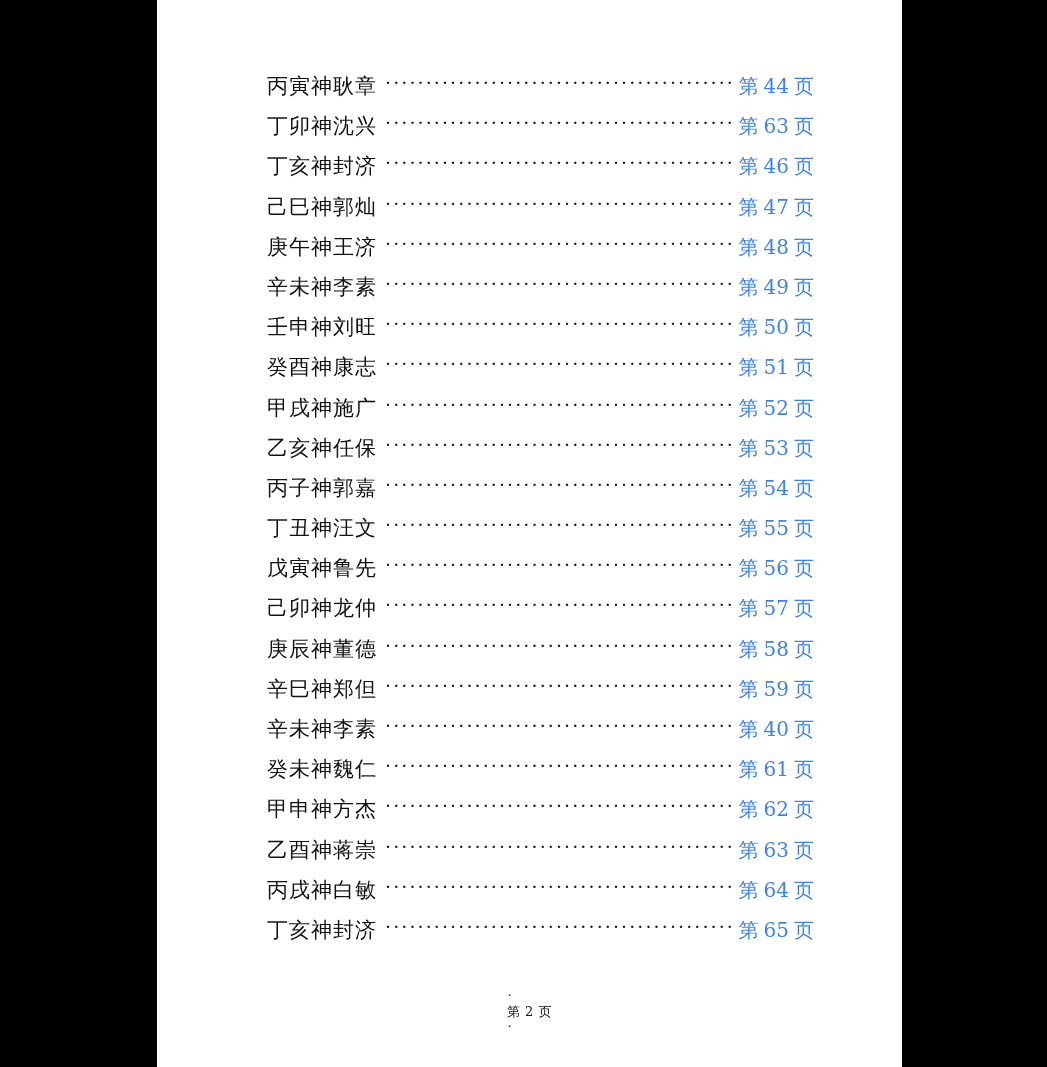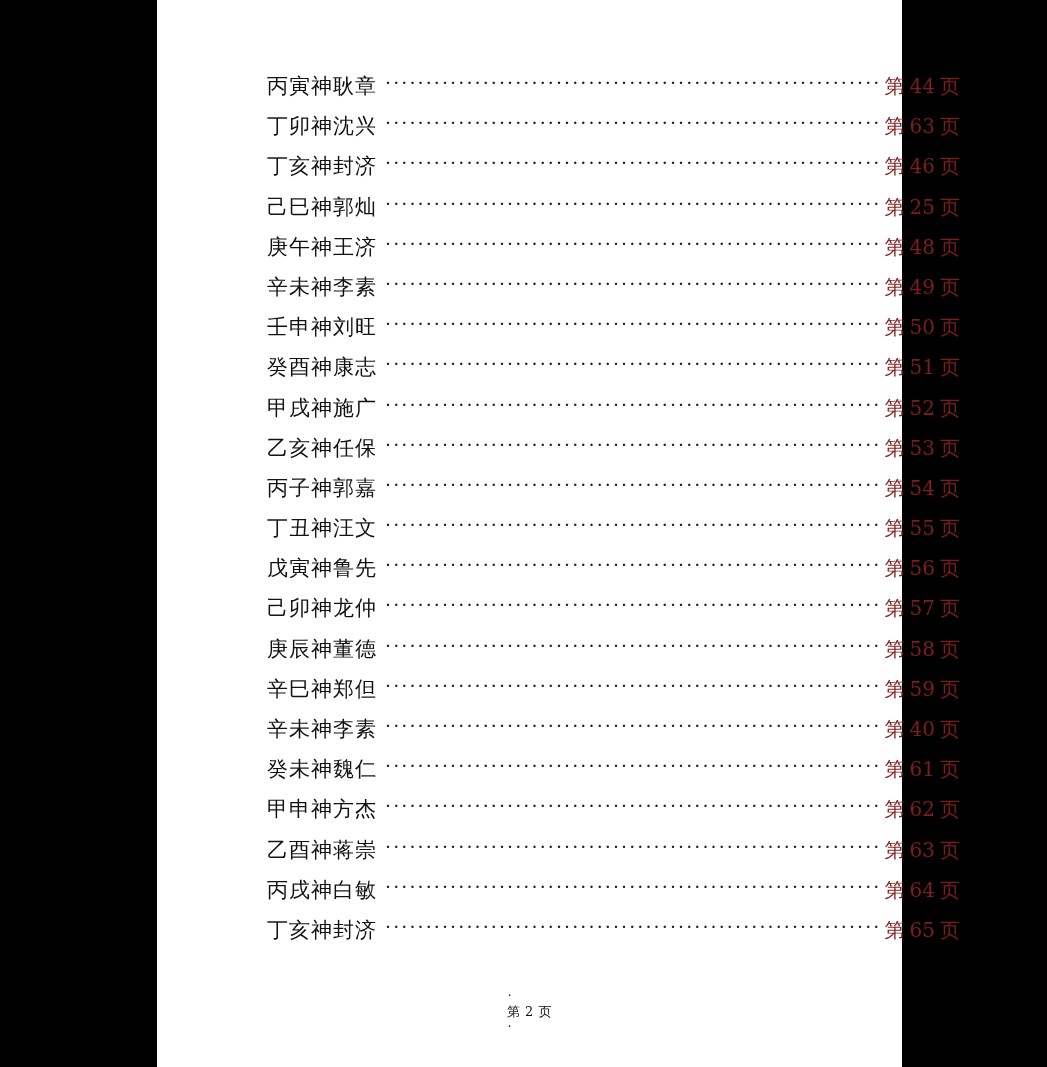--- a/index.html
+++ b/index.html
@@ -18,21 +18,21 @@
     left: 157px;
     top: 0px;
     width: 745px;
     height: 1067px;
     background: #ffffff;
   }
   #toc-list {
     position: absolute;
     left: 0;
     top: 72px;
-    width: 891px;
+    width: 745px;
   }
   .toc-row {
     display: flex;
     align-items: baseline;
     height: 40.2px;
     padding-left: 110px;
     padding-right: 88px;
     box-sizing: border-box;
   }
   .toc-title {
@@ -49,21 +49,21 @@
     top: -4px;
     height: 1em;
     overflow: hidden;
     color: #222;
     font-size: 19px;
     letter-spacing: 2.1px;
     white-space: nowrap;
   }
   .toc-page {
     font-size: 20px;
-    color: #7f1d1d;
+    color: #3b82f6;
     white-space: nowrap;
     font-family: "DejaVu Serif", "Liberation Serif", serif;
   }
   .toc-page .pg-num {
     font-family: "DejaVu Serif", "Liberation Serif", serif;
     padding: 0 5px;
   }
   #footer {
     position: absolute;
     left: 0;
@@ -105,21 +105,21 @@
         <span class="toc-page"><span>第</span><span class="pg-num">63</span><span>页</span></span>
       </div>
       <div class="toc-row">
         <span class="toc-title">丁亥神封济</span>
         <span class="toc-leader">·································································</span>
         <span class="toc-page"><span>第</span><span class="pg-num">46</span><span>页</span></span>
       </div>
       <div class="toc-row">
         <span class="toc-title">己巳神郭灿</span>
         <span class="toc-leader">·································································</span>
-        <span class="toc-page"><span>第</span><span class="pg-num">25</span><span>页</span></span>
+        <span class="toc-page"><span>第</span><span class="pg-num">47</span><span>页</span></span>
       </div>
       <div class="toc-row">
         <span class="toc-title">庚午神王济</span>
         <span class="toc-leader">·································································</span>
         <span class="toc-page"><span>第</span><span class="pg-num">48</span><span>页</span></span>
       </div>
       <div class="toc-row">
         <span class="toc-title">辛未神李素</span>
         <span class="toc-leader">·································································</span>
         <span class="toc-page"><span>第</span><span class="pg-num">49</span><span>页</span></span>

